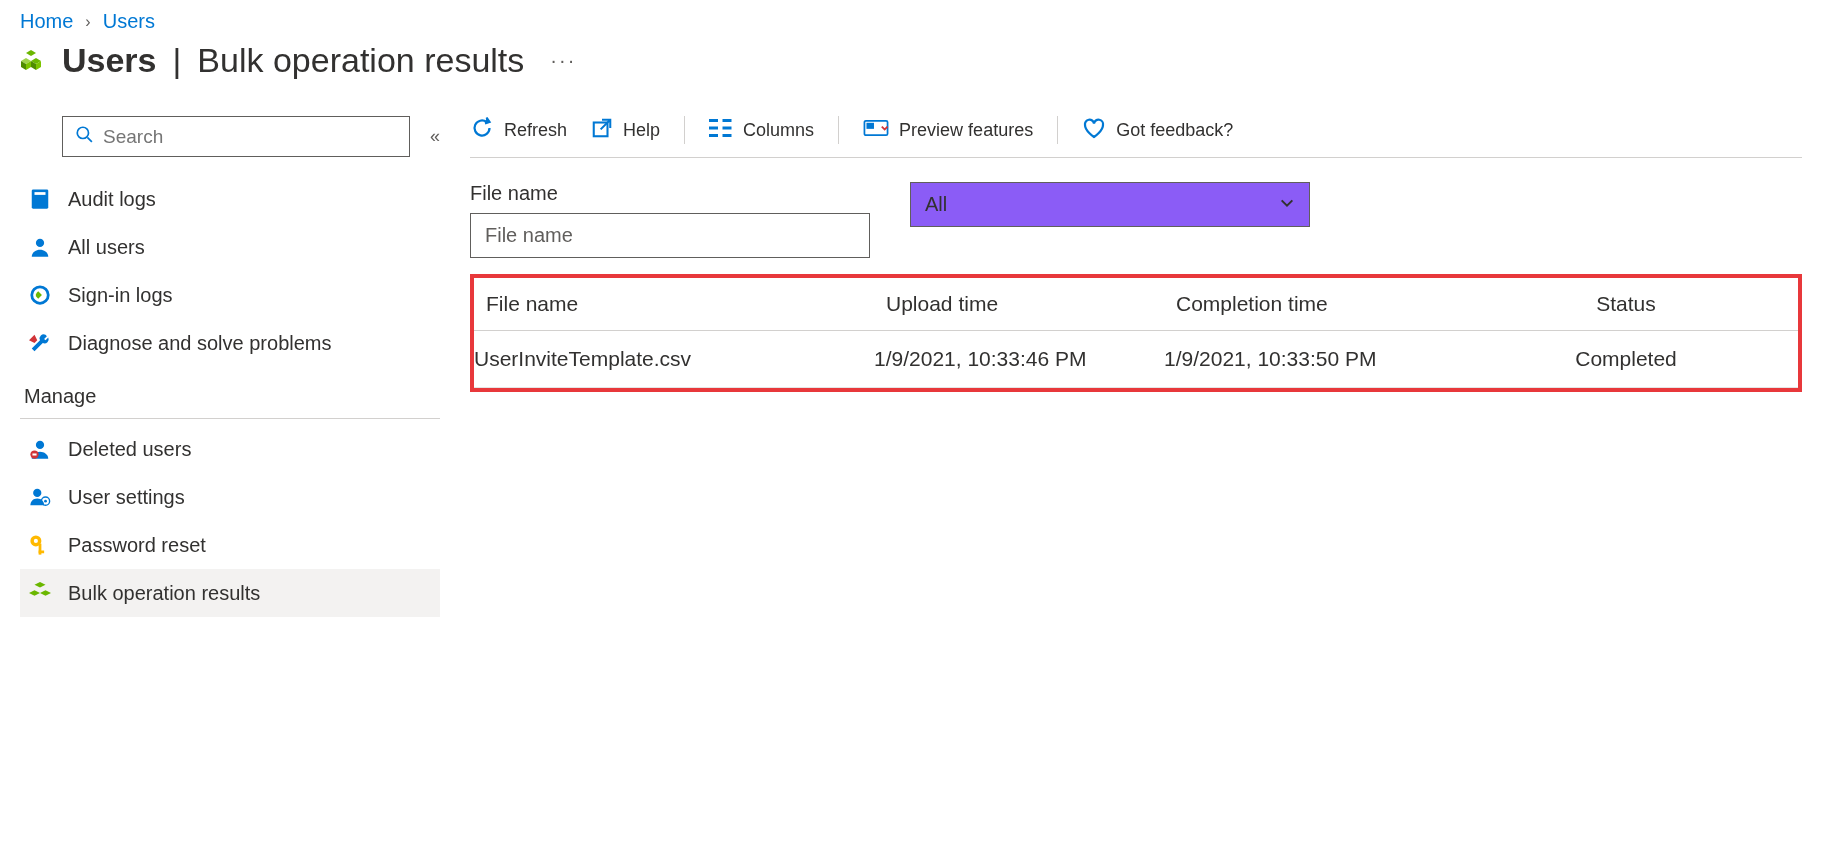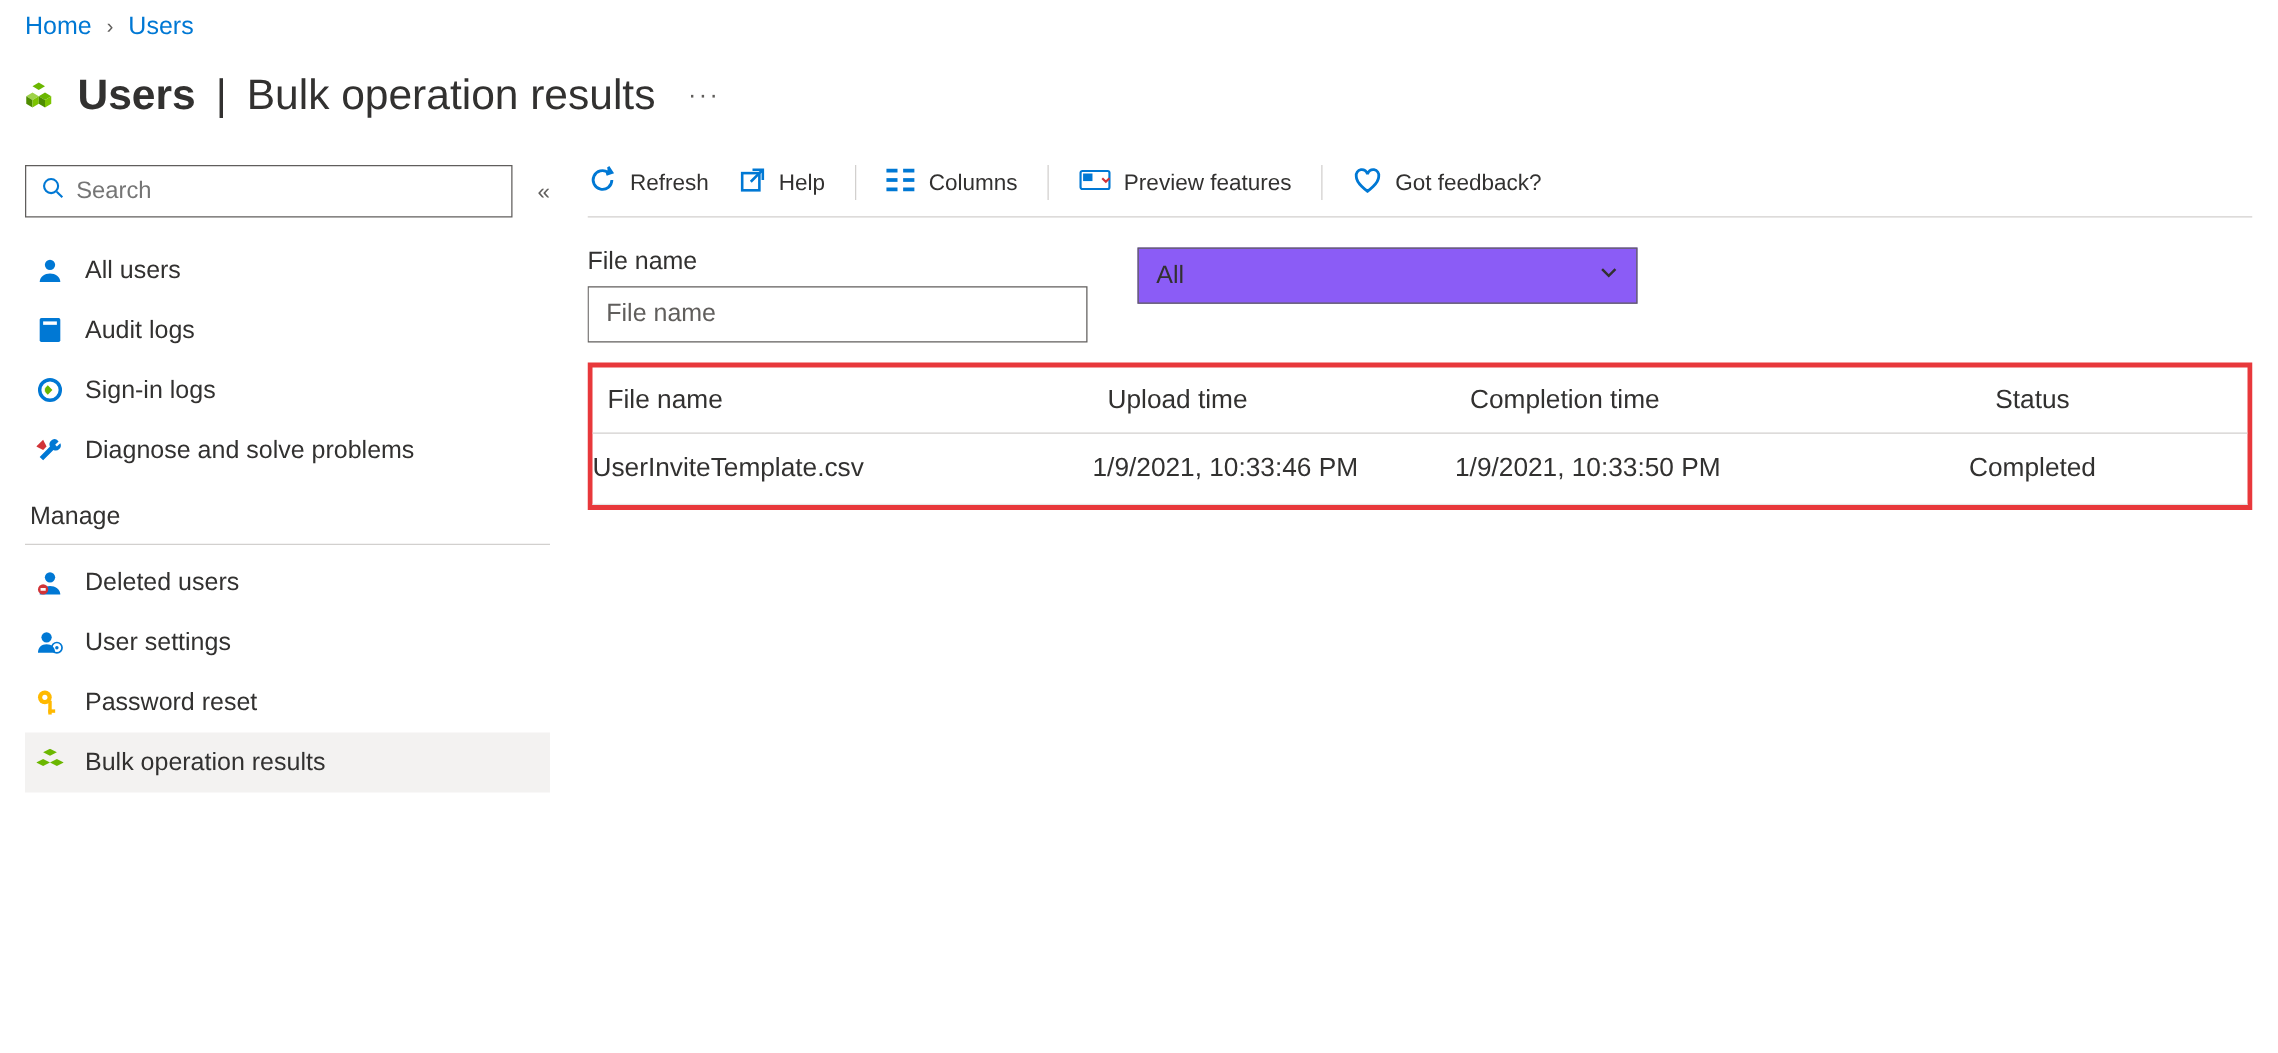--- a/index.html
+++ b/index.html
@@ -13,21 +13,21 @@
       color: #323130;
       font-size: 14px;
       padding: 10px 20px;
       width: 1822px;
     }
     .breadcrumb {
       display: flex;
       align-items: center;
       gap: 12px;
       font-size: 20px;
-      margin-bottom: 24px;
+      margin-bottom: 8px;
     }
     .breadcrumb a {
       color: #0078d4;
       text-decoration: none;
     }
     .breadcrumb .chevron {
       color: #605e5c;
       font-size: 16px;
     }
     .page-title-row {
@@ -74,20 +74,21 @@
       margin-bottom: 18px;
     }
     .search-box {
       display: flex;
       align-items: center;
       border: 1px solid #605e5c;
       padding: 8px 12px;
       flex: 1;
       font-size: 19px;
       color: #605e5c;
+      margin-left: 42px;
     }
     .search-box input {
       border: none;
       outline: none;
       font-size: 19px;
       color: #323130;
       width: 100%;
       margin-left: 10px;
     }
     .collapse-chevrons {
@@ -246,35 +247,35 @@
             </svg>
         </span>
         <input type="text" placeholder="Search" style="">
       </div>
       <span class="collapse-chevrons">«</span>
     </div>
 
     <div class="nav-item">
       <span class="nav-icon">
         <svg width="22" height="22" viewBox="0 0 16 16" fill="#0078d4">
+            <rect x="2" y="1" width="12" height="14" rx="1"></rect>
+            <rect x="4" y="3" width="8" height="2" fill="#fff"></rect>
+          </svg>
+      </span>
+      <span>Audit logs</span>
+    </div>
+
+    <div class="nav-item">
+      <span class="nav-icon">
+        <svg width="22" height="22" viewBox="0 0 16 16" fill="#0078d4">
             <circle cx="8" cy="5" r="3"></circle>
             <path d="M2 15c0-3 3-5 6-5s6 2 6 5z"></path>
           </svg>
       </span>
       <span>All users</span>
-    </div>
-
-    <div class="nav-item">
-      <span class="nav-icon">
-        <svg width="22" height="22" viewBox="0 0 16 16" fill="#0078d4">
-            <rect x="2" y="1" width="12" height="14" rx="1"></rect>
-            <rect x="4" y="3" width="8" height="2" fill="#fff"></rect>
-          </svg>
-      </span>
-      <span>Audit logs</span>
     </div>
 
     <div class="nav-item">
       <span class="nav-icon">
         <svg width="22" height="22" viewBox="0 0 16 16" fill="none" stroke="#0078d4" stroke-width="2">
             <circle cx="8" cy="8" r="6"></circle>
             <path d="M5 8l3 0 M6 6l2 2-2 2" fill="none" stroke="#6bb700"></path>
           </svg>
       </span>
       <span>Sign-in logs</span>

